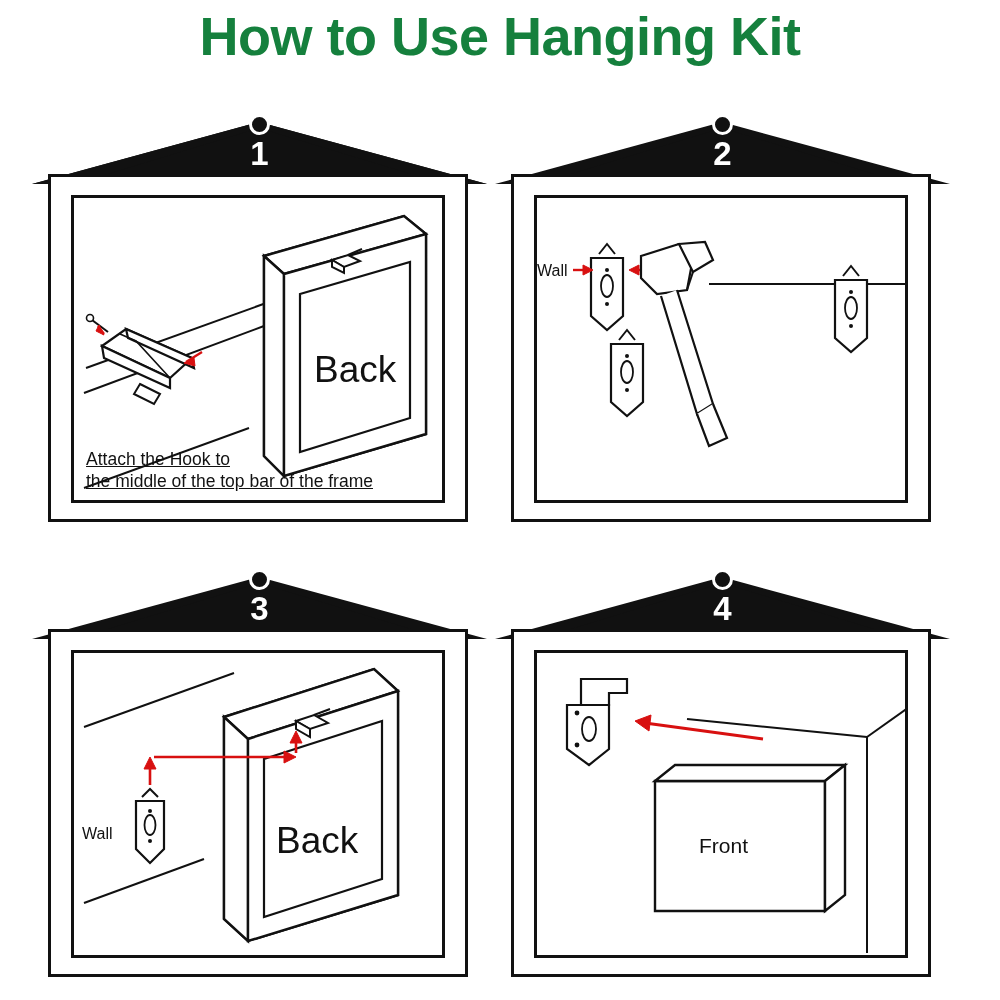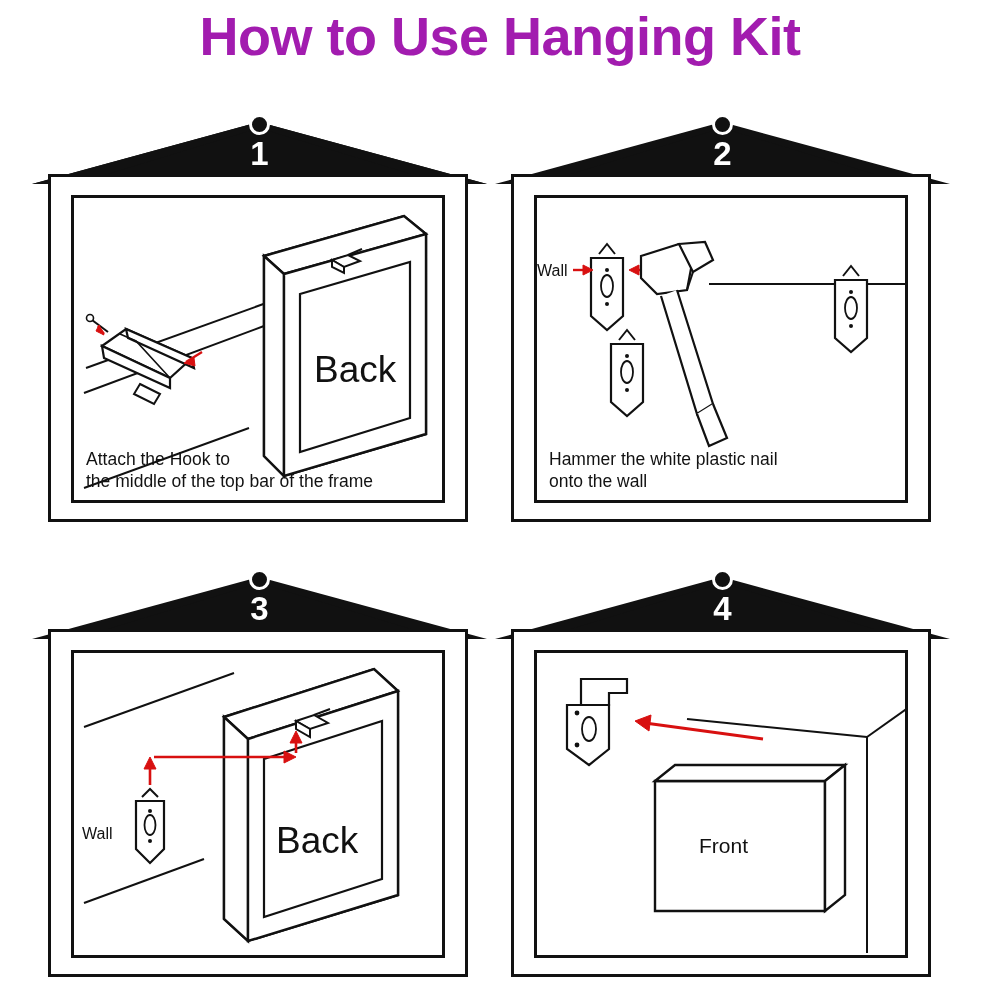--- a/index.html
+++ b/index.html
@@ -15,21 +15,21 @@
     overflow: hidden;
     position: relative;
   }
   #page-title {
     text-align: center;
     font-size: 54px;
     font-weight: bold;
     letter-spacing: -0.5px;
     padding-top: 8px;
     line-height: 1.05;
-    color: #a21caf;
+    color: #15803d;
   }
   .grid {
     position: absolute;
     top: 96px;
     left: 0;
     width: 1000px;
     height: 904px;
   }
   .panel {
     position: absolute;
@@ -101,20 +101,21 @@
   .caption {
     position: absolute;
     left: 12px;
     right: 8px;
     bottom: 8px;
     font-size: 17.5px;
     line-height: 1.22;
     color: #121212;
     font-family: "Liberation Sans", sans-serif;
     white-space: pre-line;
+    text-decoration: underline;
   }
   .caption.low { bottom: 14px; }
   svg { display: block; }
   .txt-back {
     font-family: "Liberation Sans", sans-serif;
     font-size: 37px;
     fill: #111111;
   }
   .txt-front {
     font-family: "Liberation Sans", sans-serif;
@@ -243,22 +244,20 @@
 
             <g>
               <path d="M298,82 L330,82 L330,140 L314,154 L298,140 Z" fill="#ffffff" stroke="#111" stroke-width="2.2"></path>
               <ellipse cx="314" cy="110" rx="6" ry="11" fill="#ffffff" stroke="#111" stroke-width="1.8"></ellipse>
               <circle cx="314" cy="94" r="2" fill="#111"></circle>
               <circle cx="314" cy="128" r="2" fill="#111"></circle>
               <path d="M306,78 L314,68 L322,78" fill="#ffffff" stroke="#111" stroke-width="2"></path>
             </g>
           </svg>
         </div>
-        <div class="caption">Hammer the white plastic nail
-onto the wall</div>
       </div>
     </div>
   </div>
 
   <div class="panel p3">
     <svg class="chevron" viewBox="0 0 455 88">
       <polygon points="0,88 227,26 455,88" fill="#111111"></polygon>
       <polygon points="20,95 227,32 435,95" fill="#111111"></polygon>
     </svg>
     <div class="step-badge">

